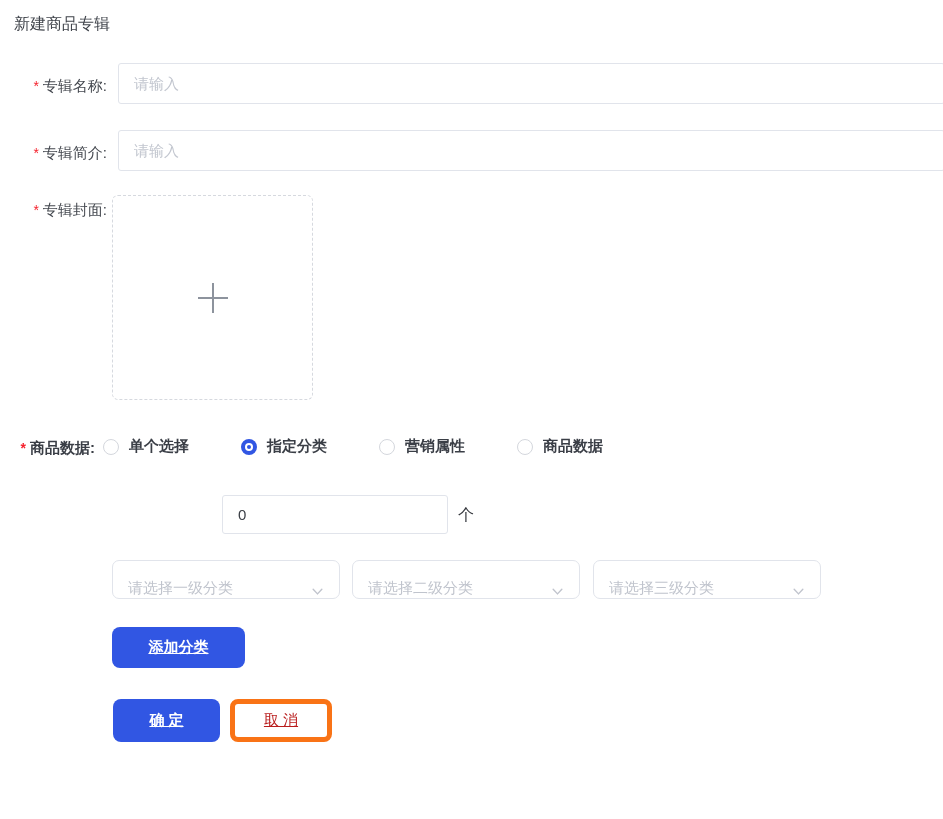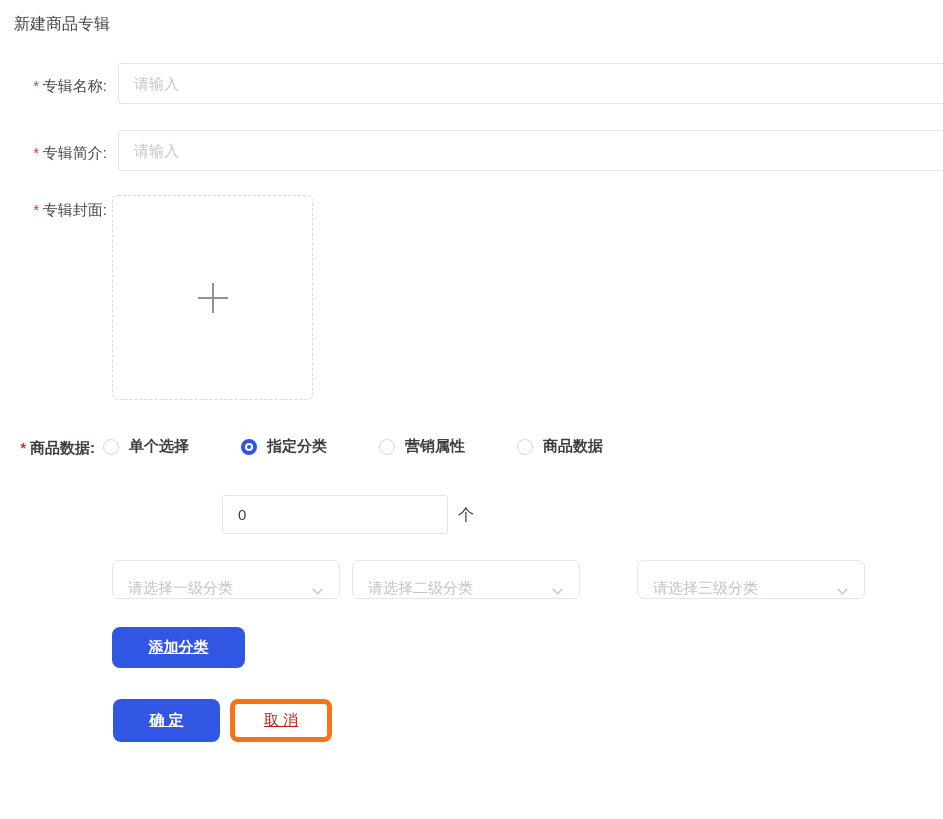--- a/index.html
+++ b/index.html
@@ -163,21 +163,21 @@
   .select-placeholder {
     font-size: 15px;
     color: #c0c4cd;
     flex: 1;
     white-space: nowrap;
     overflow: hidden;
   }
   .chevron-down { flex: 0 0 auto; margin-left: 6px; display: flex; }
   .select-1 { left: 112px; }
   .select-2 { left: 352px; }
-  .select-3 { left: 593px; margin-left: 44px; }
+  .select-3 { left: 593px; }
 
   .btn {
     position: absolute;
     border: none;
     border-radius: 8px;
     font-size: 15px;
     font-weight: 700;
     cursor: pointer;
     font-family: inherit;
     display: flex;

